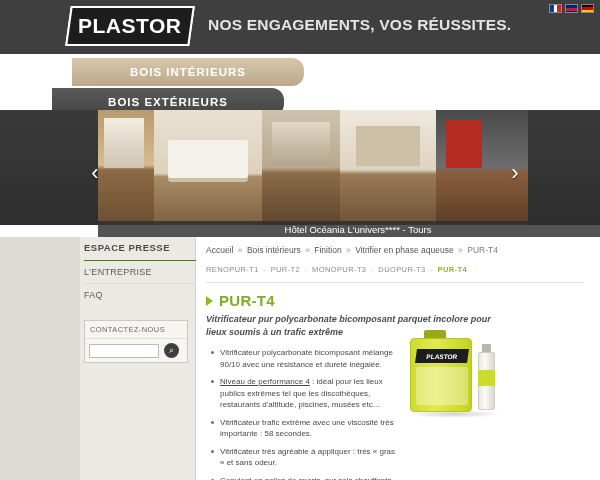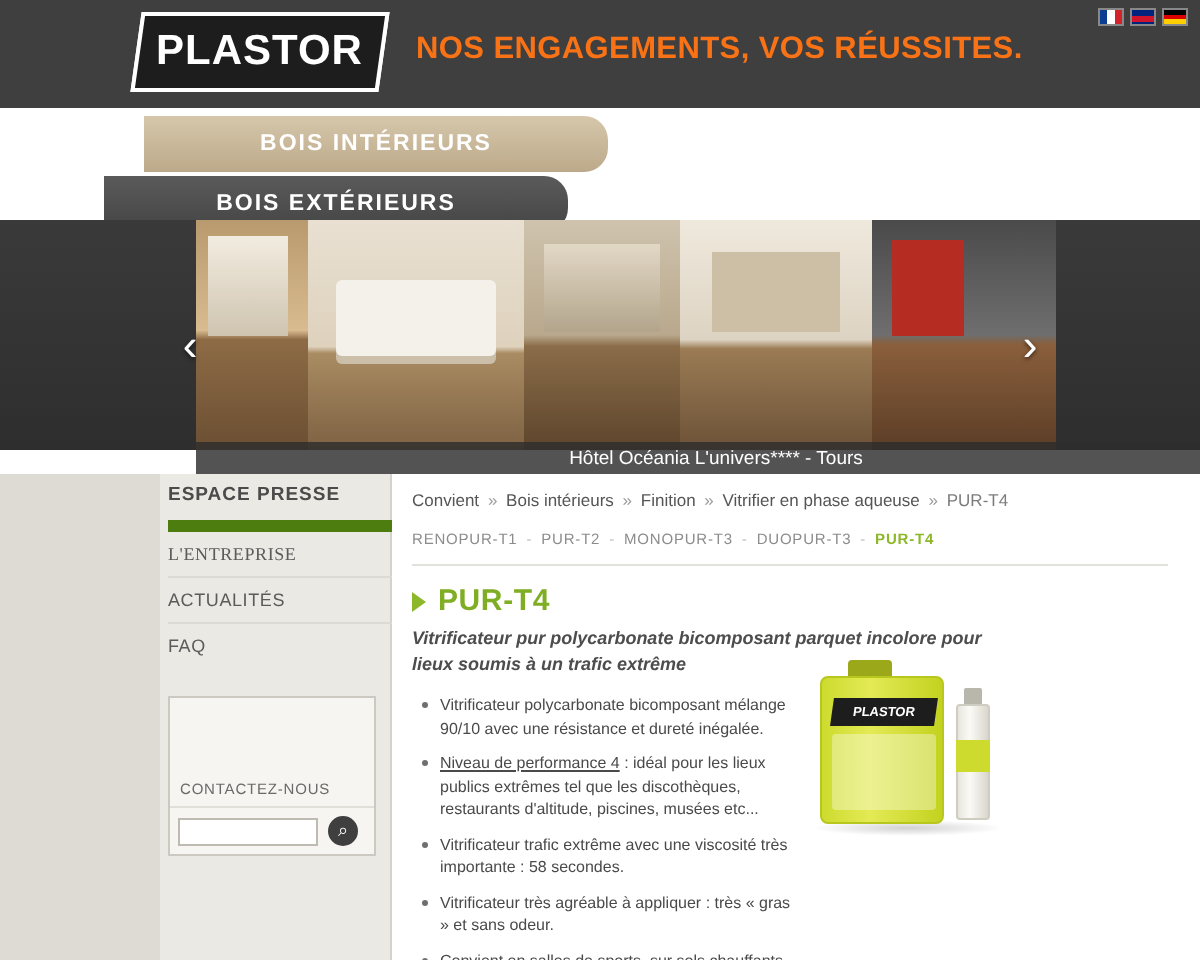--- a/index.html
+++ b/index.html
@@ -43,21 +43,21 @@
   .logo-text {
     transform: skewX(8deg);
     color: #ffffff;
     font-size: 21px;
     font-weight: bold;
     letter-spacing: 0.5px;
     font-family: "Liberation Sans", sans-serif;
   }
   .slogan {
     position: absolute; left: 140px; top: 16px;
-    color: #f97316;
+    color: #e5e5e5;
     font-size: 15.5px;
     font-weight: bold;
     letter-spacing: 0.2px;
     white-space: nowrap;
   }
   .flags {
     position: absolute; right: 6px; top: 4px;
     display: flex; gap: 3px;
   }
   .flag {
@@ -189,32 +189,31 @@
     font-size: 9.5px; font-weight: bold;
     color: #4b4b4b; letter-spacing: .5px;
     padding: 5px 0 7px 0;
   }
   .side-link {
     font-size: 9px; color: #5b5b5b;
     padding: 6px 0 6px 0;
     border-top: 1px solid #dddad3;
     letter-spacing: .3px;
   }
-  .side-link.first { border-top: 6px solid #4d7c0f; font-family: Liberation Serif, serif; }
+  .side-link.first { border-top: 1px solid #4d7c0f; }
   .contact-box {
     margin-top: 14px;
     width: 104px;
     border: 1px solid #cdc9c0;
     background: #f6f5f2;
   }
   .contact-head {
     font-size: 7.5px; color: #6a6a6a;
     padding: 4px 5px; letter-spacing: .4px;
     border-bottom: 1px solid #e2dfd8;
-    margin-top: 37px;
   }
   .search-row {
     display: flex; align-items: center;
     padding: 4px 4px;
   }
   .search-input {
     width: 70px; height: 14px;
     border: 1px solid #bfbbb2;
     background: #ffffff;
     font-size: 8px;
@@ -403,38 +402,35 @@
   <div class="body-bg"></div>
   <div class="sidebar-bg"></div>
   <div class="left-edge"></div>
 
   <div class="sidebar">
     <div class="side-title">ESPACE PRESSE</div>
     <div class="side-link first">
       <span>L'ENTREPRISE</span>
     </div>
     <div class="side-link">
-      <span>ACTUALITÉS</span>
-    </div>
-    <div class="side-link">
       <span>FAQ</span>
     </div>
 
     <div class="contact-box">
       <div class="contact-head">CONTACTEZ-NOUS</div>
       <div class="search-row">
         <input class="search-input" type="text" placeholder="" style="">
         <div class="search-btn">⌕</div>
       </div>
     </div>
   </div>
 
   <div class="main">
     <div class="breadcrumb">
-      <a href="#">Convient</a>
+      <a href="#">Accueil</a>
       <span class="sep">»</span>
       <a href="#">Bois intérieurs</a>
       <span class="sep">»</span>
       <a href="#">Finition</a>
       <span class="sep">»</span>
       <a href="#">Vitrifier en phase aqueuse</a>
       <span class="sep">»</span>
       <span class="current">PUR-T4</span>
     </div>
 

